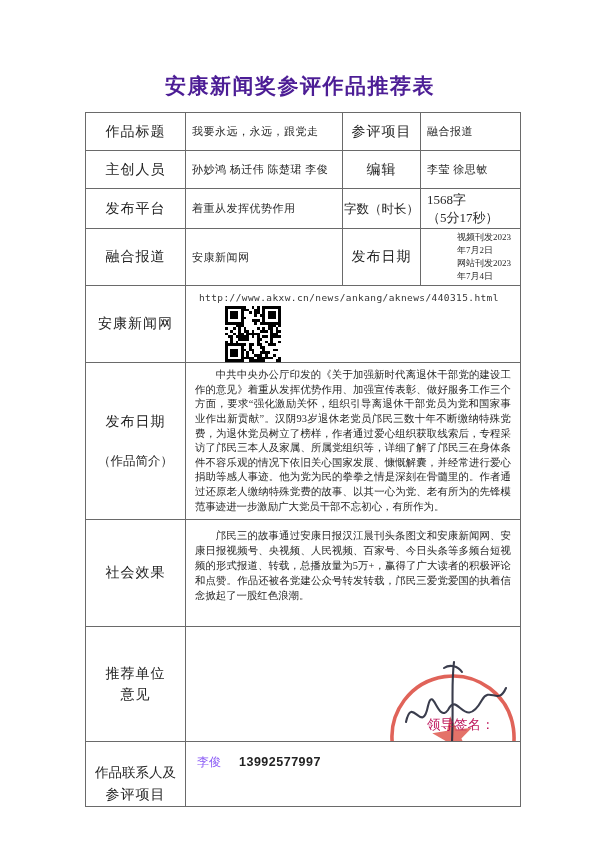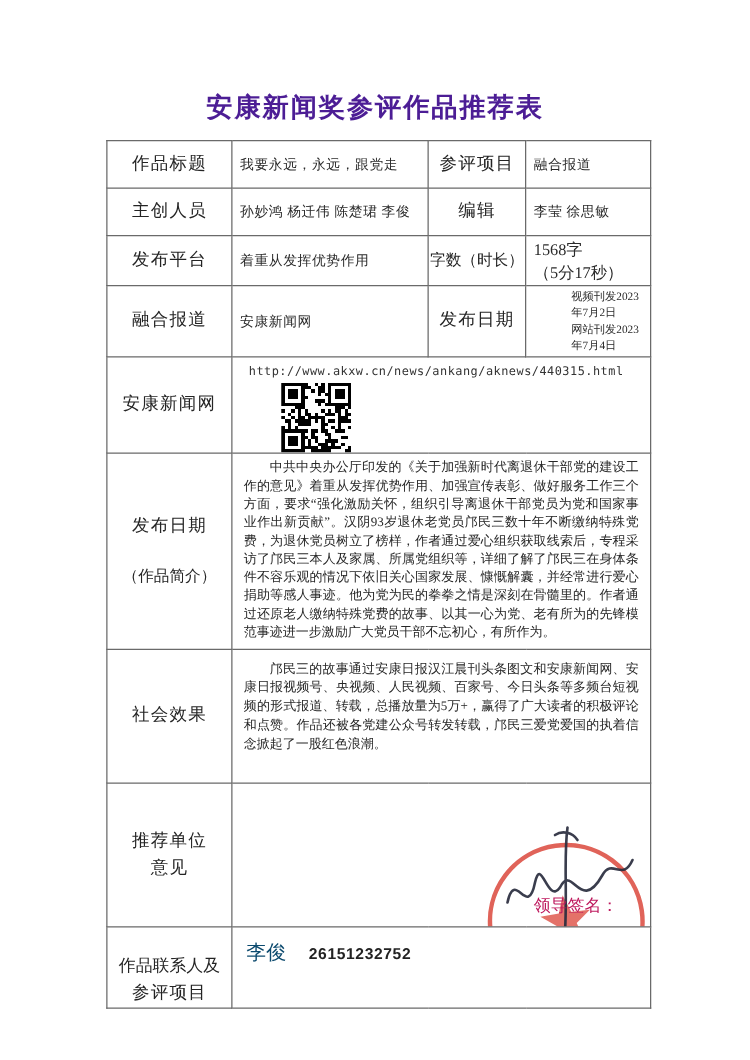--- a/index.html
+++ b/index.html
@@ -23,21 +23,21 @@
   .para{font-size:10.4px;line-height:14.6px;text-align:justify;text-indent:2em;
         color:#262626;padding:5px 9px;letter-spacing:0;}
   .para2{padding-top:8px;line-height:15px;}
   .rec-cell{position:relative;}
   .rec-inner{position:relative;width:100%;height:100%;}
   .sig-label{position:absolute;left:205px;top:32px;font-size:13.5px;color:#be185d;z-index:4;margin-left:36px;}
   .stamp-svg{position:absolute;left:197px;top:-17px;width:140px;height:140px;z-index:2;
              opacity:.8;mix-blend-mode:multiply;}
   .sig-svg{position:absolute;left:212px;top:-26px;width:116px;height:136px;z-index:3;overflow:visible;}
   .contact-cell{vertical-align:top;padding:10px 0 0 11px;}
-  .contact-name{font-size:16px;color:#0c4a6e;}
+  .contact-name{font-size:12px;color:#8b5cf6;}
   .contact-phone{font-family:"Liberation Sans",sans-serif;font-weight:600;font-size:12.5px;
                  color:#222;margin-left:14px;letter-spacing:.5px;}
   .lbl2l{display:block;}
 </style>
 </head>
 <body>
 
 <div class="page">
 
   <div class="title">安康新闻奖参评作品推荐表</div>
@@ -289,18 +289,18 @@
       </td>
     </tr>
 
     <tr style="height:65px">
       <td class="lbl">
         <span class="lbl2l tight" style="font-size:13.5px">作品联系人及</span>
         <span class="lbl2l">参评项目</span>
       </td>
       <td class="contact-cell" colspan="3">
         <span class="contact-name">李俊</span>
-        <span class="contact-phone">26151232752</span>
+        <span class="contact-phone">13992577997</span>
       </td>
     </tr>
   </tbody>
     </table>
 </div>
 
 </body></html>

